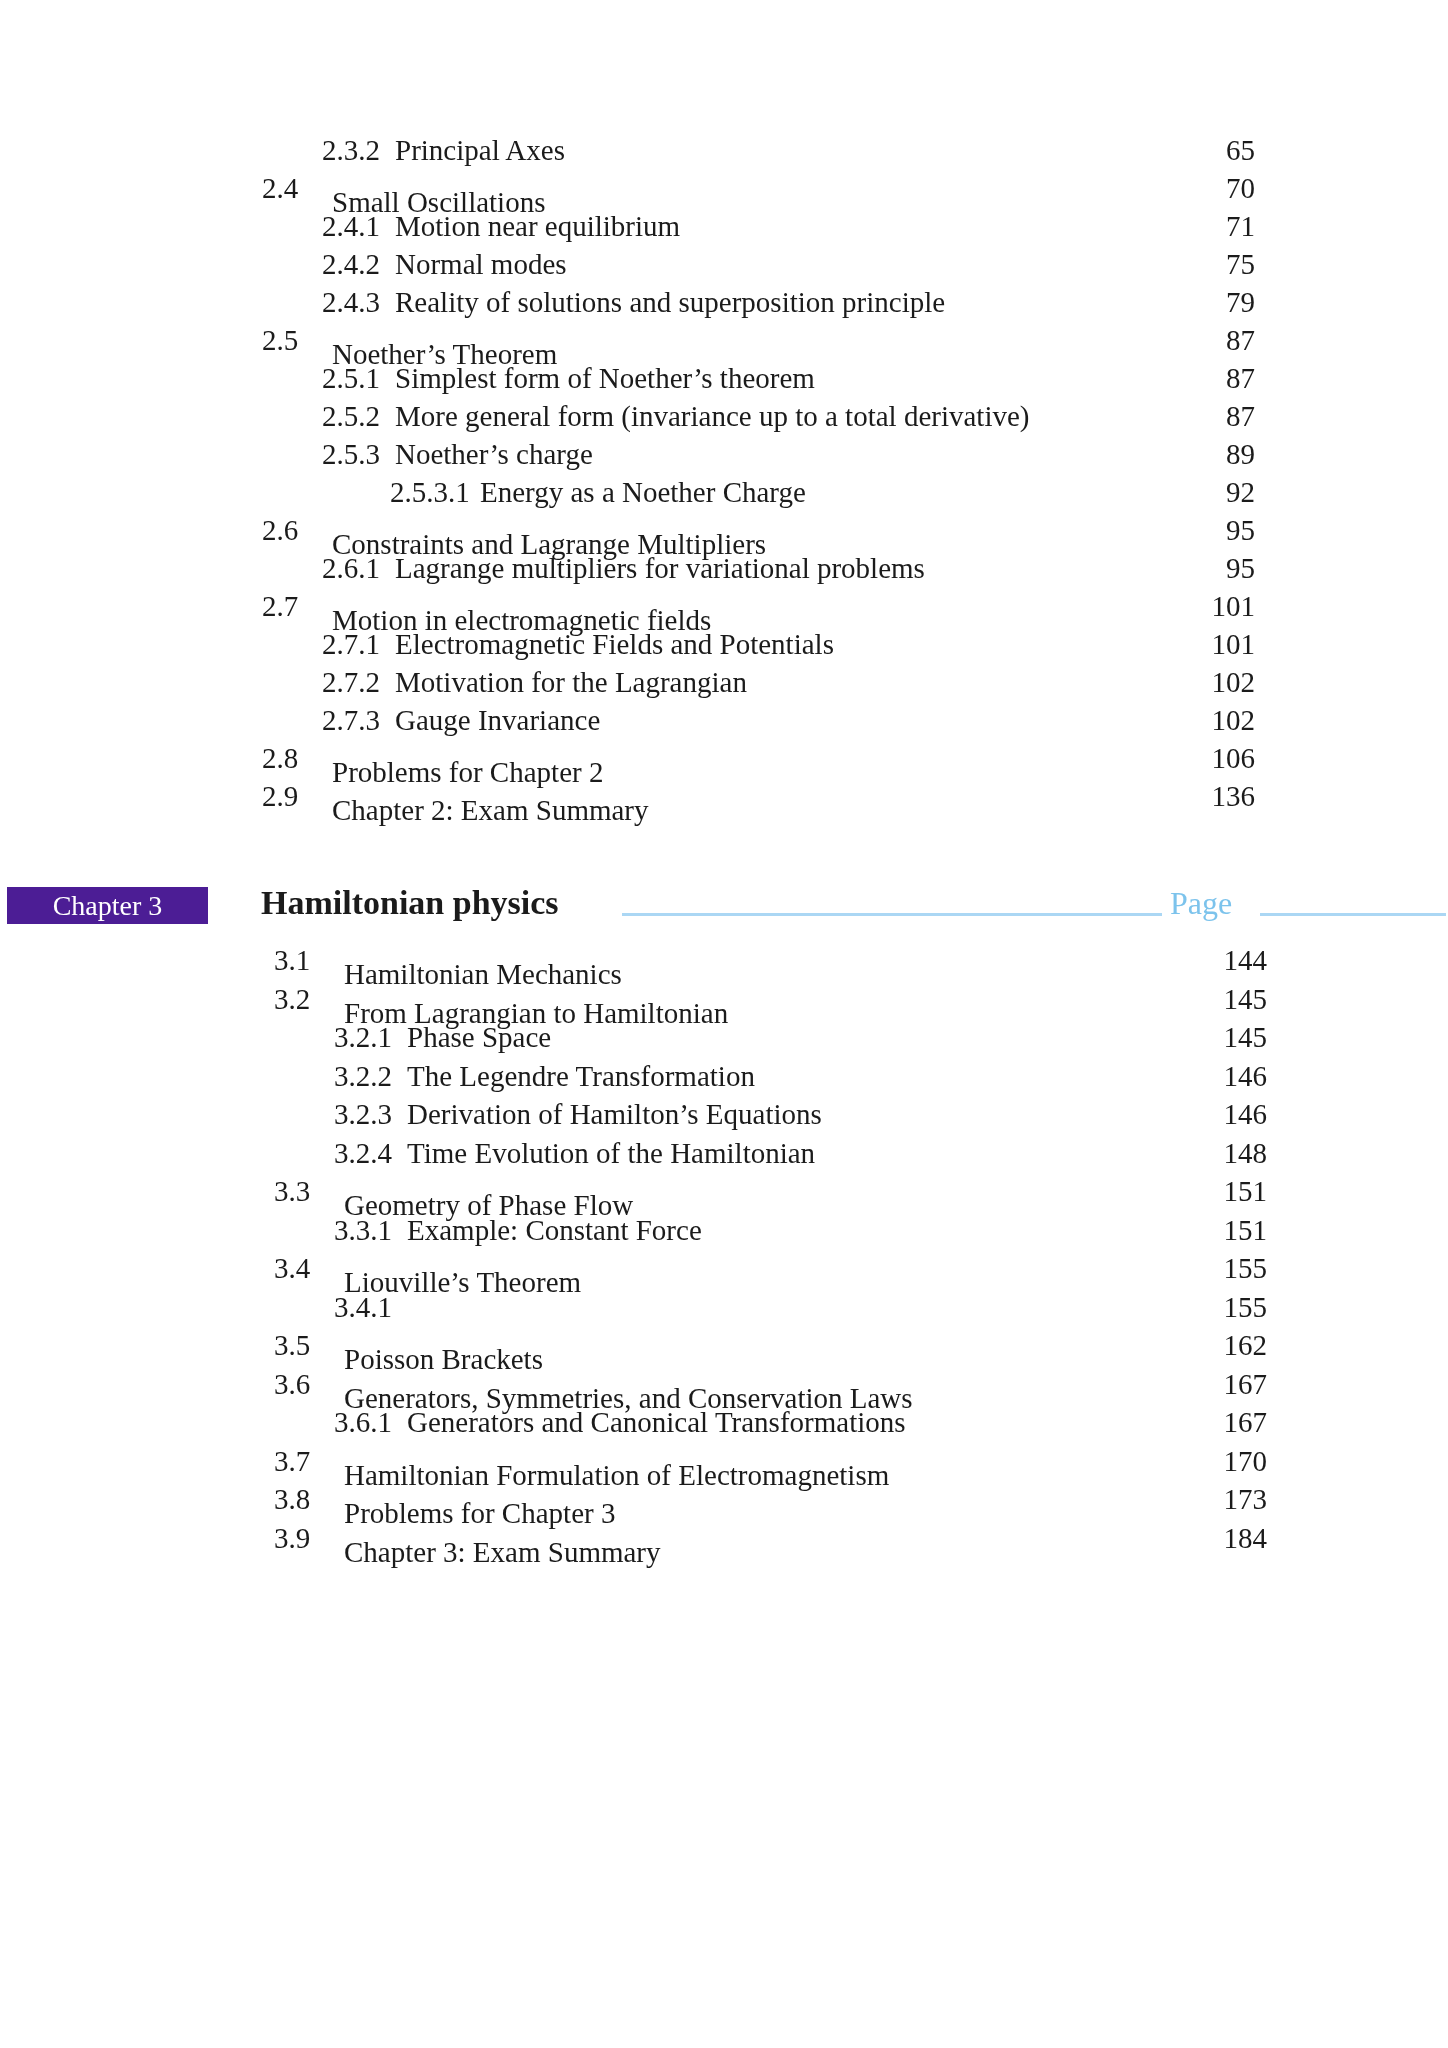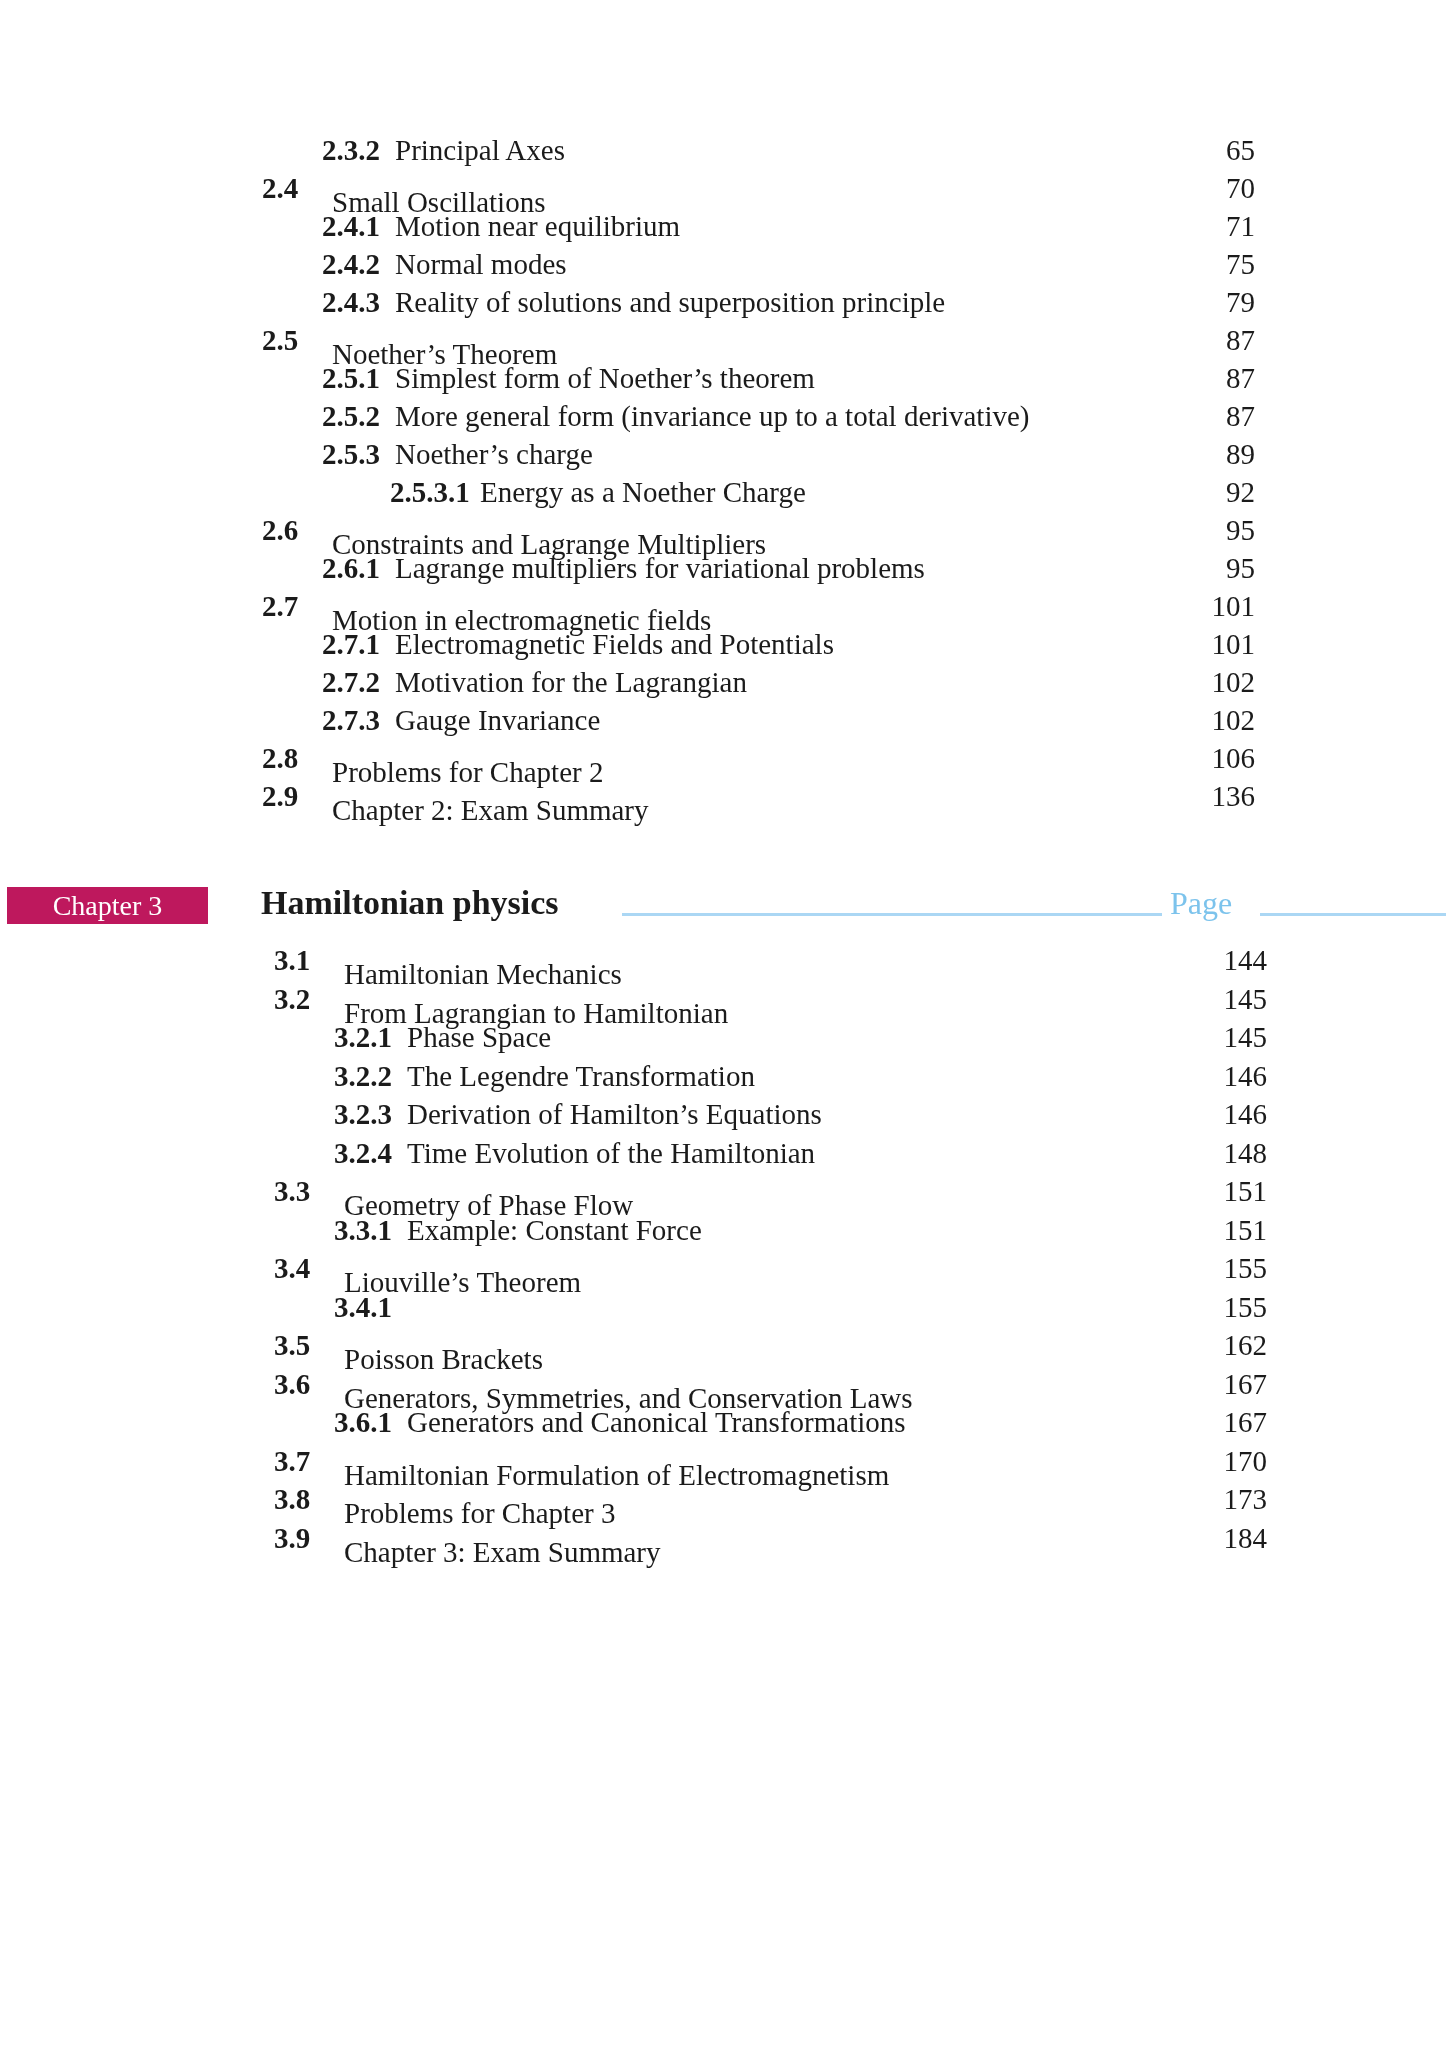--- a/index.html
+++ b/index.html
@@ -28,21 +28,21 @@
 
   .toc-row {
     position: relative;
     height: 38px;
     font-size: 29px;
     line-height: 38px;
     white-space: nowrap;
   }
   #toc-block-2 .toc-row { height: 38.5px; line-height: 38.5px; }
 
-  .toc-row .num   { position: absolute; top: 0; font-weight: bold; }
+  .toc-row .num   { position: absolute; top: 0; }
   .toc-row .title { position: absolute; top: 0; }
   .toc-row .pg    { position: absolute; top: 0; right: 0; text-align: left; }
 
   .toc-row.l1 .num   { left: 262px; }
   .toc-row.l1 .title { left: 332px; margin-top: 14px; }
   .toc-row.l2 .num   { left: 322px; }
   .toc-row.l2 .title { left: 395px; }
   .toc-row.l3 .num   { left: 390px; }
   .toc-row.l3 .title { left: 480px; }
 
@@ -172,21 +172,21 @@
         <span class="title">Problems for Chapter 2</span>
         <span class="pg">106</span>
       </div>
       <div class="toc-row l1">
         <span class="num">2.9</span>
         <span class="title">Chapter 2: Exam Summary</span>
         <span class="pg">136</span>
       </div>
     </div>
 
-  <div class="chapter-badge" style="background: #be185d; color: rgb(255, 255, 255);">
+  <div class="chapter-badge" style="background: #4c1d95; color: rgb(255, 255, 255);">
     <span>Chapter 3</span>
   </div>
 
   <div class="chapter-title">Hamiltonian physics</div>
 
   <div id="header-rule-left" class="header-rule" style="background: rgb(171, 215, 244);"></div>
 
   <div class="page-col-label" style="color: rgb(124, 195, 236);">Page</div>
 
   <div id="header-rule-right" class="header-rule" style="background: rgb(171, 215, 244);"></div>

